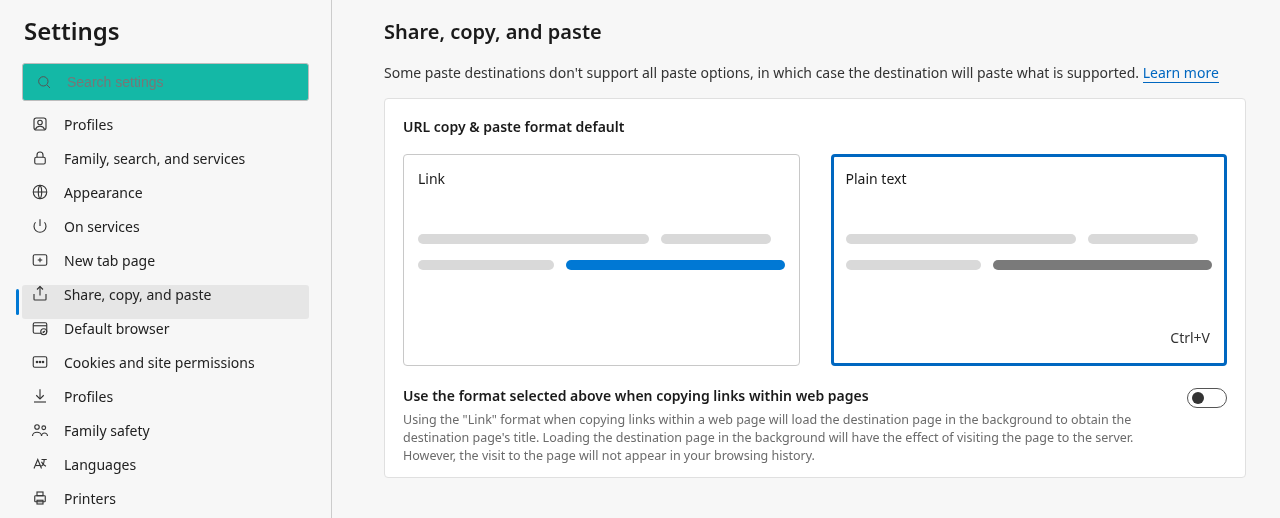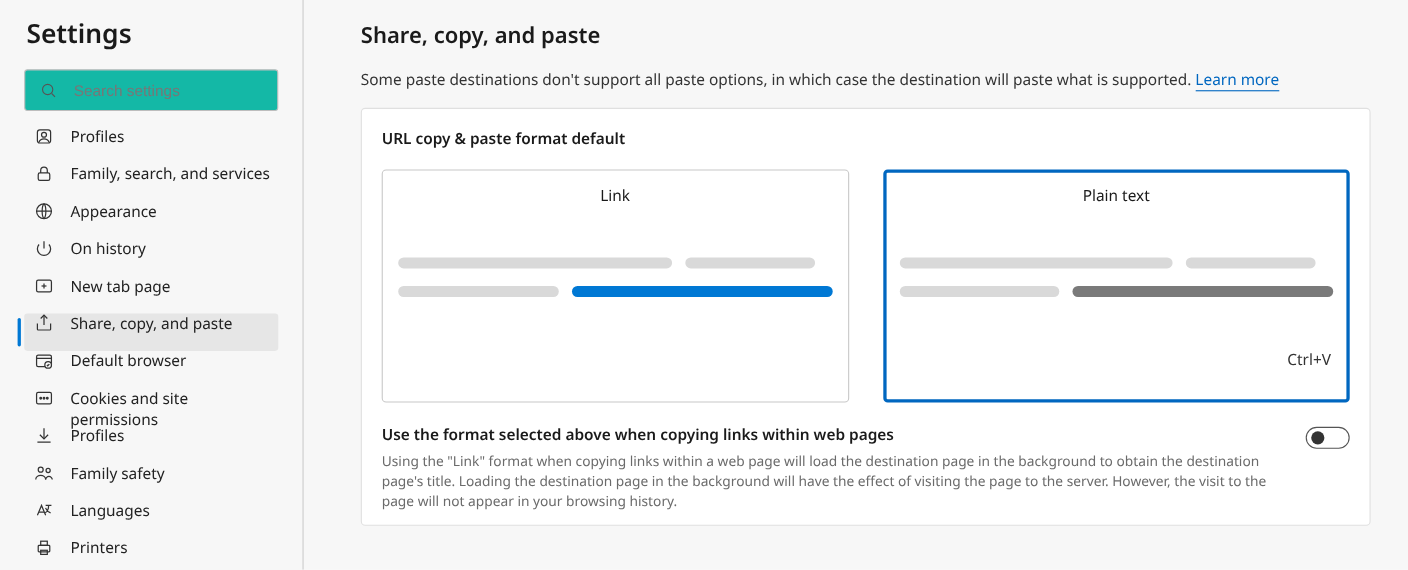--- a/index.html
+++ b/index.html
@@ -8,21 +8,21 @@
       background: #f7f7f7;
       color: #1a1a1a;
       font-size: 14px;
       width: 1280px;
       height: 518px;
       overflow: hidden;
       display: flex;
     }
     
     .sidebar {
-      width: 276px;
+      width: 332px;
       border-right: 1px solid #ccc;
       padding: 14px 22px 0 22px;
       background: #f7f7f7;
     }
     .settings-title {
       font-size: 24px;
       font-weight: 600;
       margin-bottom: 16px;
       padding-left: 2px;
     }
@@ -111,21 +111,20 @@
     }
     .section-heading {
       font-size: 14px;
       font-weight: 600;
       margin-bottom: 18px;
     }
     .options-row {
       display: flex;
       gap: 31px;
       margin-bottom: 20px;
-      text-align: center;
     }
     .option {
       flex: 1;
       border: 1px solid #c8c8c8;
       border-radius: 4px;
       padding: 14px 14px 14px 14px;
       min-height: 212px;
       position: relative;
       cursor: pointer;
       background:#fff;
@@ -136,21 +135,21 @@
     .bar { height:10px; border-radius:5px; background:#d9d9d9; }
     .bar.blue { background:#0078d4; }
     .bar.darkgrey { background:#7a7a7a; }
     .b-long { flex: 0 0 63%; }
     .b-short { flex: 0 0 30%; }
     .b-mid  { flex: 0 0 37%; }
     .b-rest { flex: 1; }
     .shortcut {
       position:absolute;
       right:14px;
-      bottom:26px;
+      bottom:16px;
       font-size:14px;
       color:#333;
     }
     .pref-block {
       display:flex;
       align-items:flex-start;
       gap:32px;
       padding-bottom:6px;
     }
     .pref-text { flex:1; }
@@ -220,21 +219,21 @@
       </span>
       <span class="label">Appearance</span>
     </li>
     <li class="nav-item">
       <span class="icon">
         <svg width="18" height="18" viewBox="0 0 24 24">
             <path d="M12 3v9"></path>
             <path d="M6 7a8 8 0 1 0 12 0"></path>
           </svg>
       </span>
-      <span class="label">On history</span>
+      <span class="label">On services</span>
     </li>
     <li class="nav-item">
       <span class="icon">
         <svg width="18" height="18" viewBox="0 0 24 24">
             <rect x="3" y="5" width="18" height="14" rx="2"></rect>
             <line x1="12" y1="9" x2="12" y2="15"></line>
             <line x1="9" y1="12" x2="15" y2="12"></line>
           </svg>
       </span>
       <span class="label">New tab page</span>

